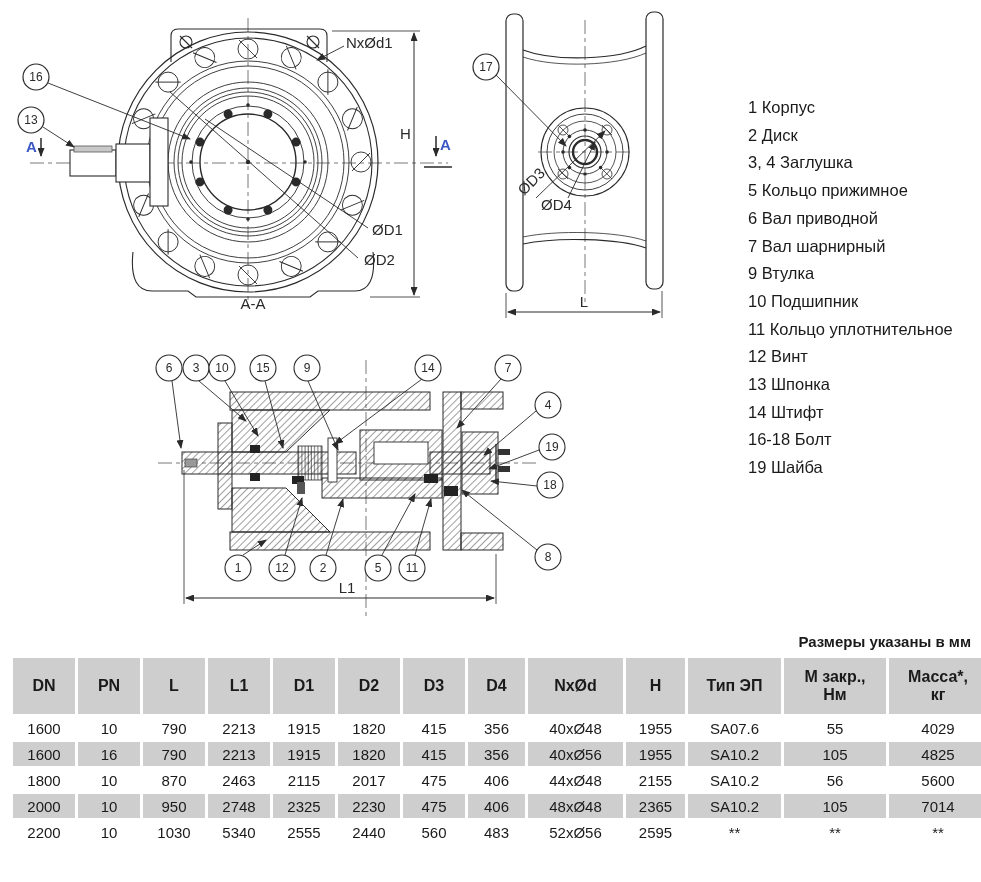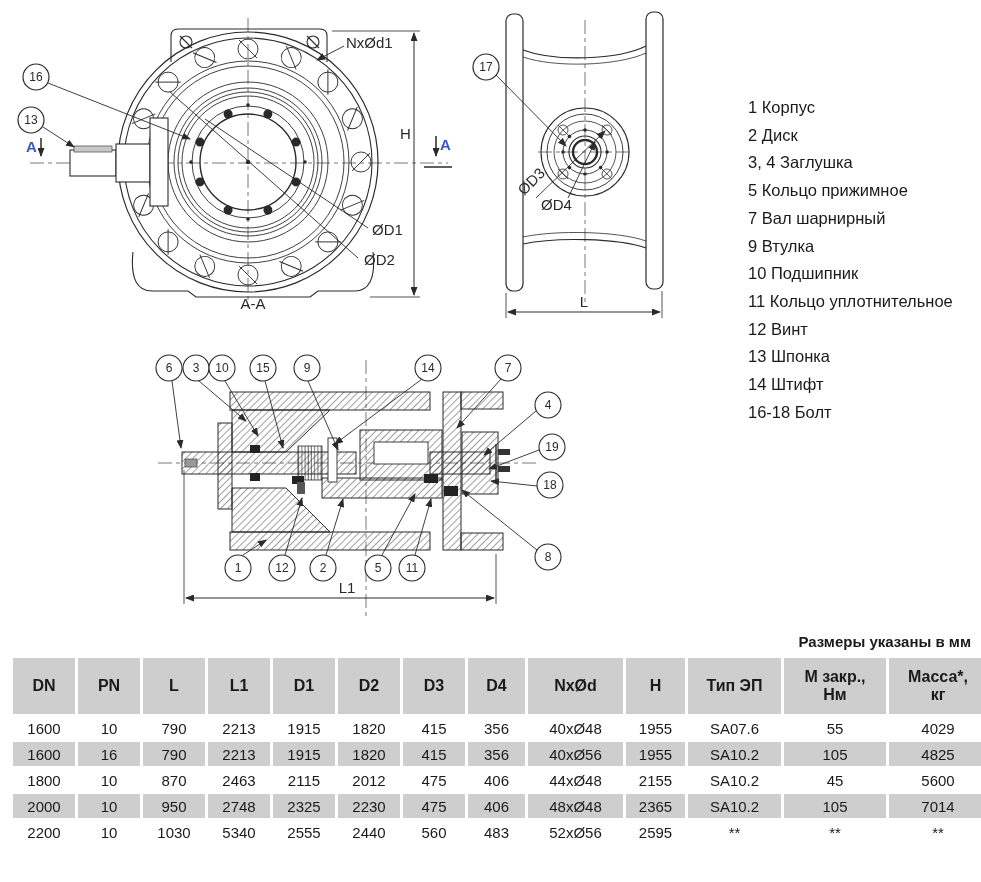--- a/index.html
+++ b/index.html
@@ -337,28 +337,30 @@
       <text class="callout-txt" x="412" y="572" text-anchor="middle" stroke="none" fill="#2a2a2a">11</text>
     </g>
   </svg>
 
   <div id="components">
     <ul>
       <li>1 Корпус</li>
       <li>2 Диск</li>
       <li>3, 4 Заглушка</li>
       <li>5 Кольцо прижимное</li>
+      <li>6 Вал приводной</li>
       <li>7 Вал шарнирный</li>
       <li>9 Втулка</li>
       <li>10 Подшипник</li>
       <li>11 Кольцо уплотнительное</li>
       <li>12 Винт</li>
       <li>13 Шпонка</li>
       <li>14 Штифт</li>
       <li>16-18 Болт</li>
+      <li>19 Шайба</li>
     </ul>
   </div>
 
   <div id="units-note">Размеры указаны в мм</div>
 
   <table id="dims-table">
     <colgroup>
       <col style="width:62px">
         <col style="width:62px">
         <col style="width:62px">
@@ -422,27 +424,27 @@
         <td>SA10.2</td>
           <td>105</td>
         <td>4825</td>
       </tr>
       <tr class="odd">
         <td>1800</td>
           <td>10</td>
         <td>870</td>
           <td>2463</td>
         <td>2115</td>
-          <td>2012</td>
+          <td>2017</td>
         <td>475</td>
           <td>406</td>
         <td>44xØ48</td>
           <td>2155</td>
         <td>SA10.2</td>
-          <td>45</td>
+          <td>56</td>
         <td>5600</td>
       </tr>
       <tr class="even">
         <td>2000</td>
           <td>10</td>
         <td>950</td>
           <td>2748</td>
         <td>2325</td>
           <td>2230</td>
         <td>475</td>

